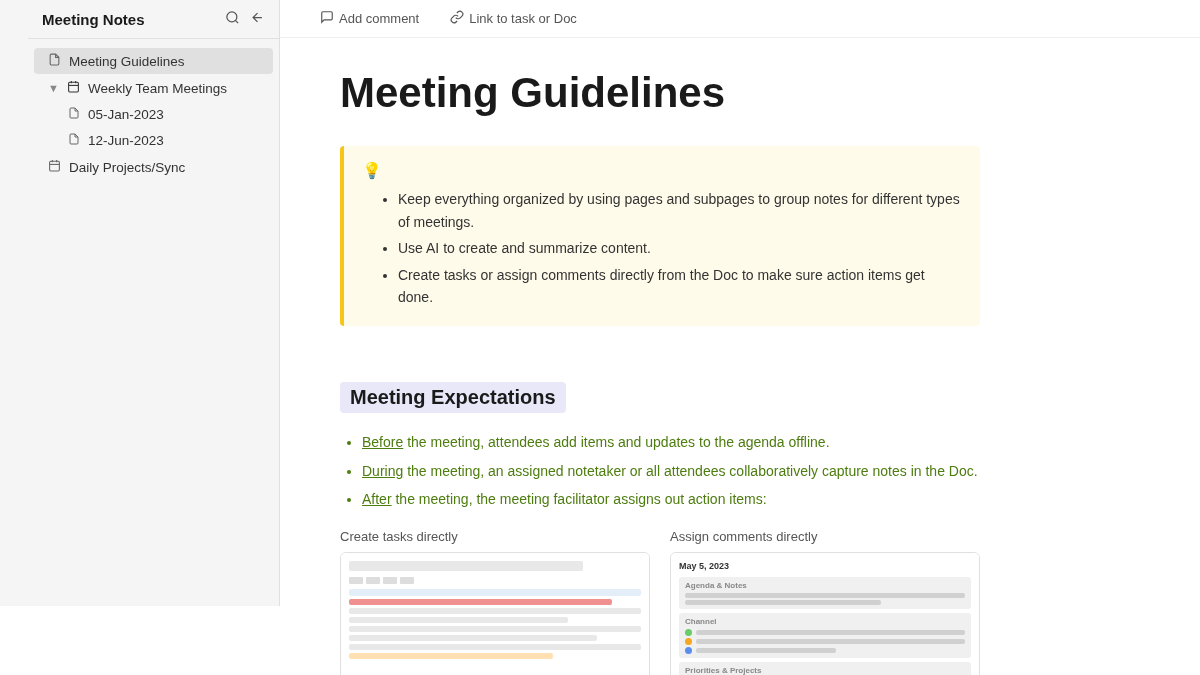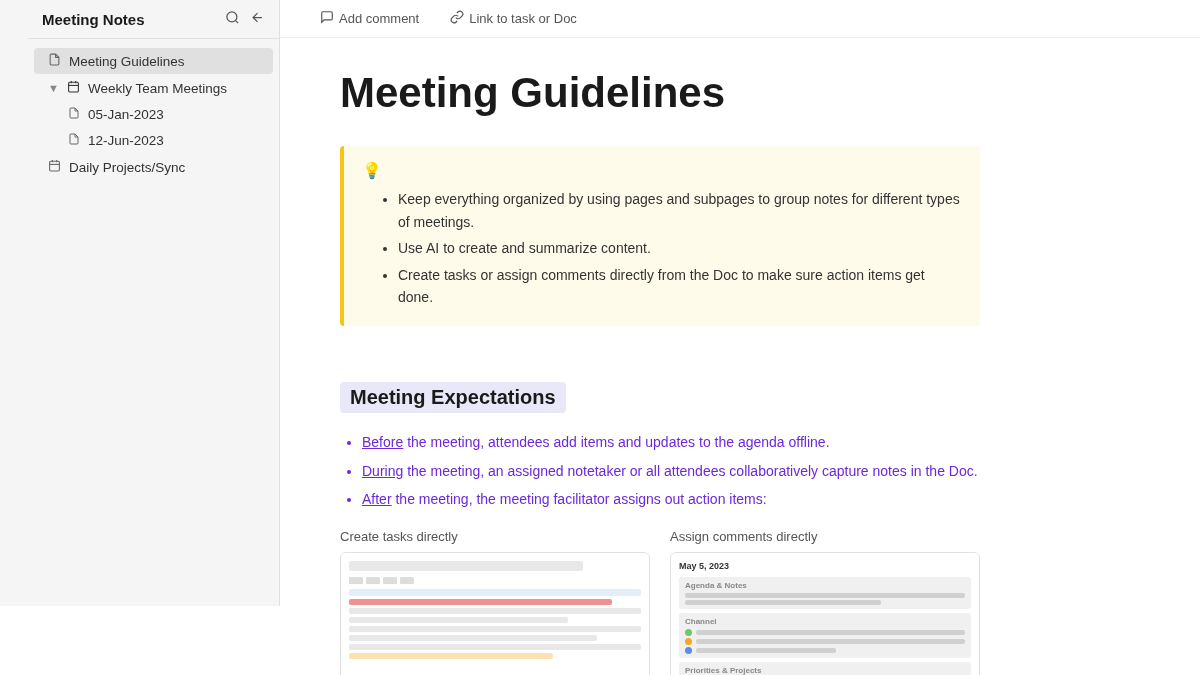--- a/index.html
+++ b/index.html
@@ -40,21 +40,21 @@
     .callout-emoji { font-size: 16px; margin-top: 1px; }
     .callout-text { font-size: 14px; line-height: 1.5; color: #333; }
     .callout-list { padding-left: 36px; }
     .callout-list li { font-size: 14px; line-height: 1.6; color: #333; margin-bottom: 4px; }
 
     .section-gap { height: 28px; }
 
     .section-heading { display: inline-block; background: #e8e8f8; border-radius: 4px; padding: 4px 10px; font-size: 20px; font-weight: 700; margin-bottom: 18px; color: #1a1a1a; }
 
     .bullet-list { list-style: disc; padding-left: 22px; margin-bottom: 16px; }
-    .bullet-list li { font-size: 14px; line-height: 1.6; margin-bottom: 6px; color: #6d28d9; }
+    .bullet-list li { font-size: 14px; line-height: 1.6; margin-bottom: 6px; color: #4d7c0f; }
     .bullet-list li .underline { text-decoration: underline; font-weight: 500; }
 
     .images-row { display: flex; gap: 20px; margin-top: 18px; }
     .image-block { flex: 1; }
     .image-caption { font-size: 13px; color: #555; margin-bottom: 8px; font-weight: 400; }
     .image-placeholder { background: #f8f8f8; border: 1px solid #e0e0e0; border-radius: 6px; height: 130px; overflow: hidden; display: flex; align-items: center; justify-content: center; position: relative; }
 
     
     .mock-task { background: #fff; width: 100%; height: 100%; padding: 8px; }
 

